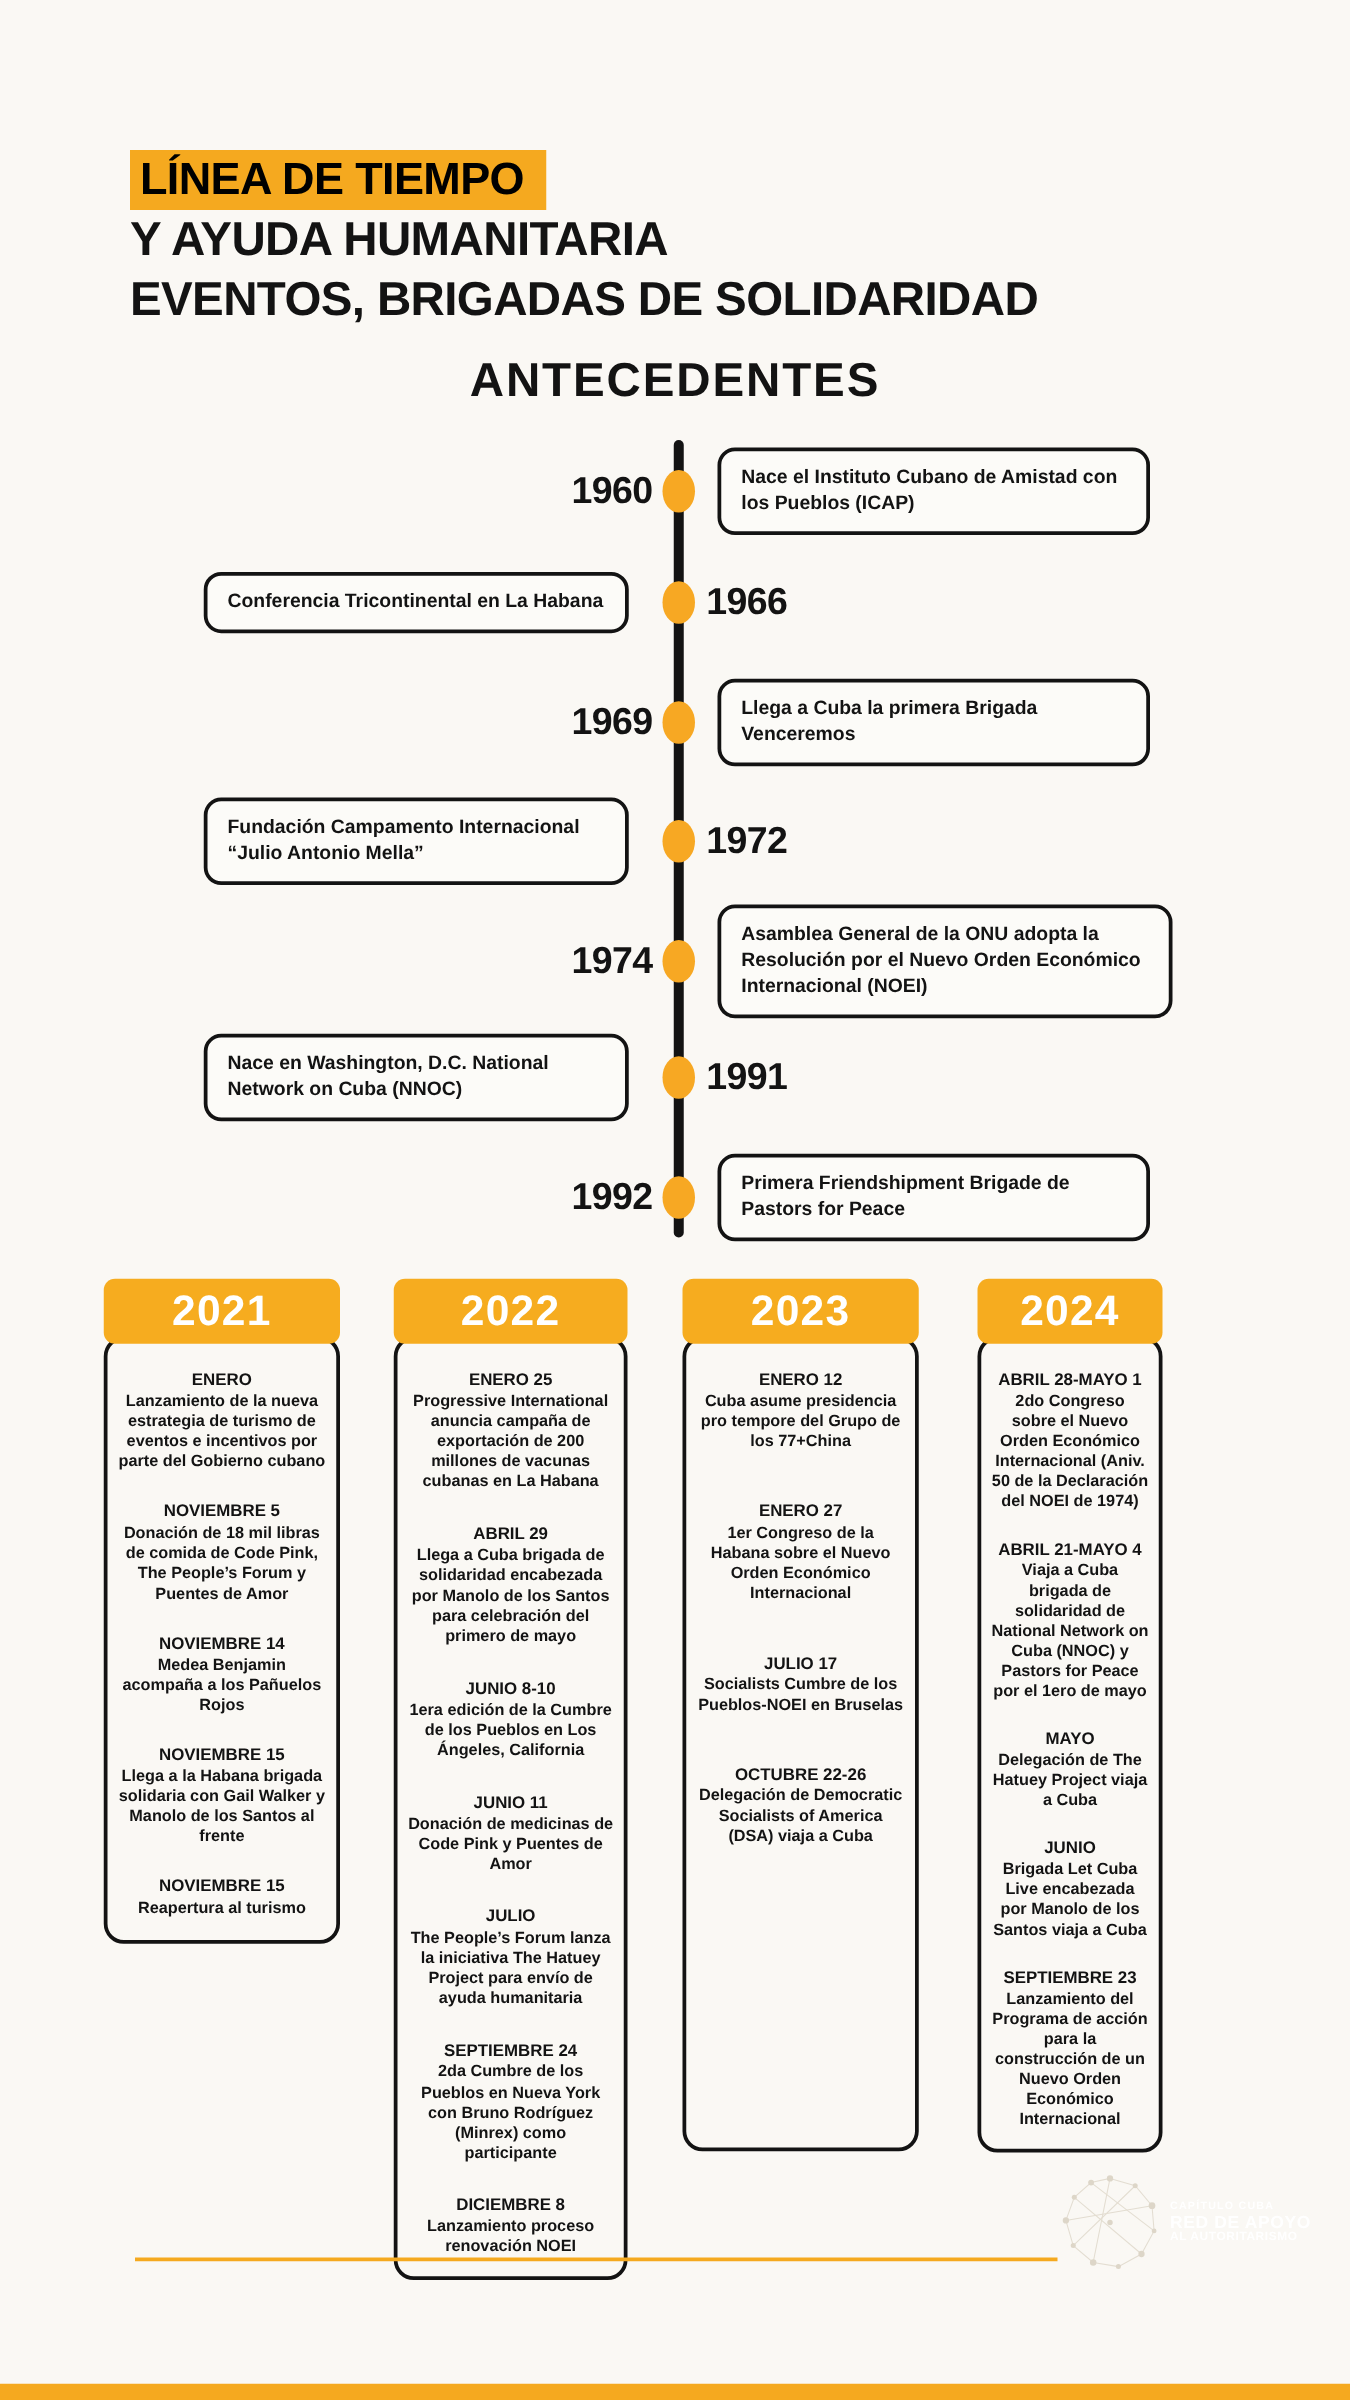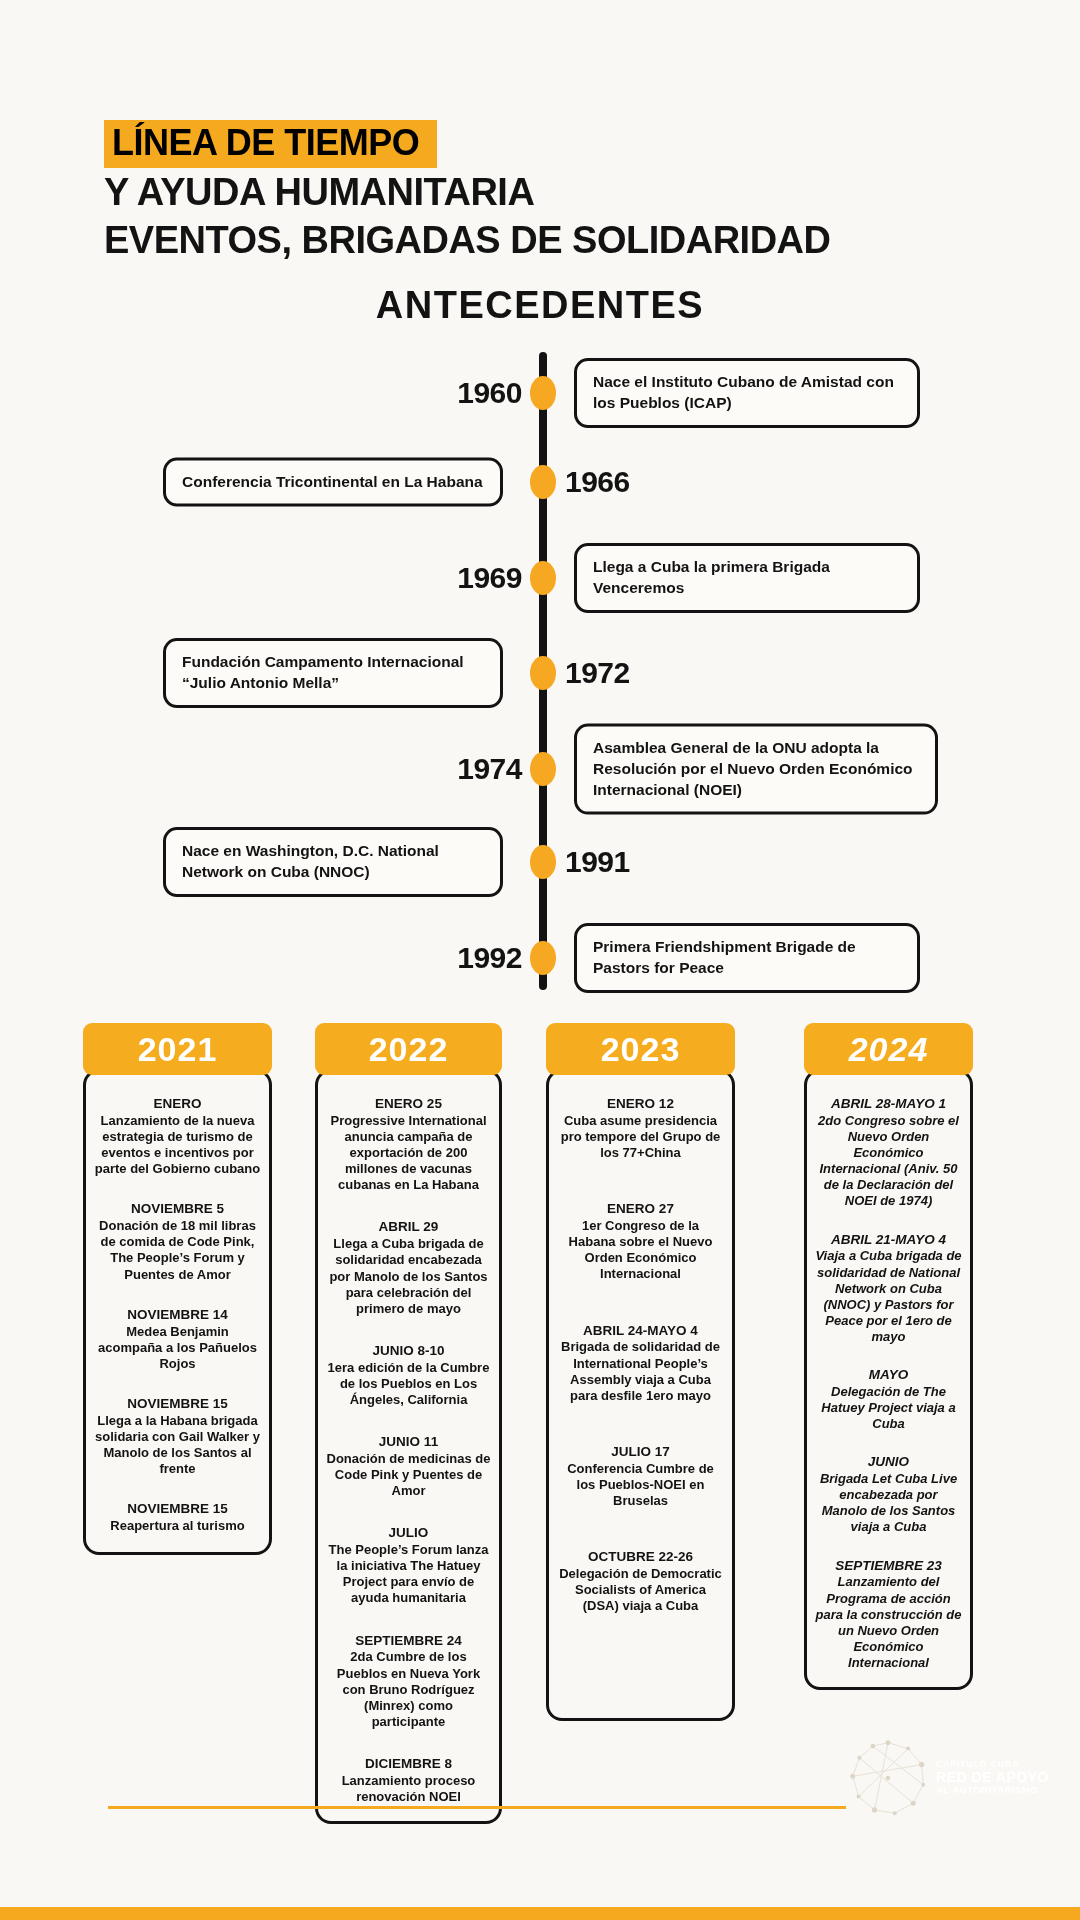--- a/index.html
+++ b/index.html
@@ -62,21 +62,21 @@
   }
   .right .tl-box{left:574px;width:346px;}
   .ev-4  .tl-box{width:364px;}
   .left  .tl-box{left:163px;width:340px;}
 
   
   .col{position:absolute;top:1023px;}
   .col-0{left:83px;width:189px;}
   .col-1{left:315px;width:187px;}
   .col-2{left:546px;width:189px;}
-  .col-3{left:804px;width:169px;font-style:italic;}
+  .col-3{left:782px;width:148px;}
 
   .col-header{
     position:relative;z-index:2;
     height:52px;line-height:52px;
     background:#F6AC1F;border-radius:9px;
     color:#FFFFFF;font-size:34px;font-weight:bold;letter-spacing:1px;
     text-align:center;
   }
   .col-box{
     margin-top:-6px;
@@ -244,26 +244,22 @@
         <div class="col-items">
           <div class="col-item">
             <div class="item-date">ENERO 12</div>
             <div class="item-text">Cuba asume presidencia pro tempore del Grupo de los 77+China</div>
           </div>
           <div class="col-item">
             <div class="item-date">ENERO 27</div>
             <div class="item-text">1er Congreso de la Habana sobre el Nuevo Orden Económico Internacional</div>
           </div>
           <div class="col-item">
-            <div class="item-date">ABRIL 24-MAYO 4</div>
-            <div class="item-text">Brigada de solidaridad de International People’s Assembly viaja a Cuba para desfile 1ero mayo</div>
-          </div>
-          <div class="col-item">
             <div class="item-date">JULIO 17</div>
-            <div class="item-text">Conferencia Cumbre de los Pueblos-NOEI en Bruselas</div>
+            <div class="item-text">Socialists Cumbre de los Pueblos-NOEI en Bruselas</div>
           </div>
           <div class="col-item">
             <div class="item-date">OCTUBRE 22-26</div>
             <div class="item-text">Delegación de Democratic Socialists of America (DSA) viaja a Cuba</div>
           </div>
         </div>
       </div>
   </div>
   <div class="col col-3">
     <div class="col-header">2024</div>

